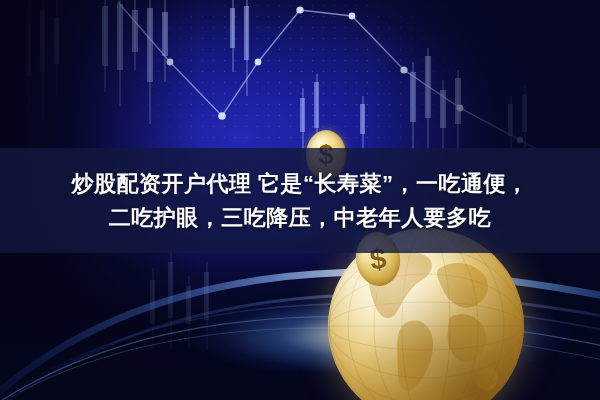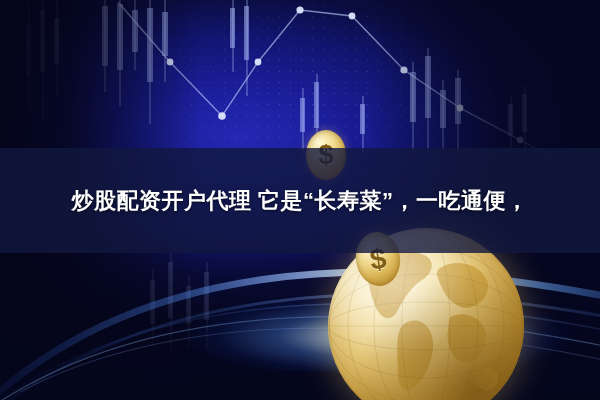--- a/index.html
+++ b/index.html
@@ -305,15 +305,16 @@
     <div class="shade"></div>
   </div>
 
   <div class="coin" id="coin-mid">
     <span>$</span>
   </div>
 
   <div class="band"></div>
   <div class="headline">
     <div class="l1">炒股配资开户代理 它是“长寿菜”，一吃通便，</div>
+    <div class="l2">二吃护眼，三吃降压，中老年人要多吃</div>
   </div>
 
 </div>
 
 </body></html>

